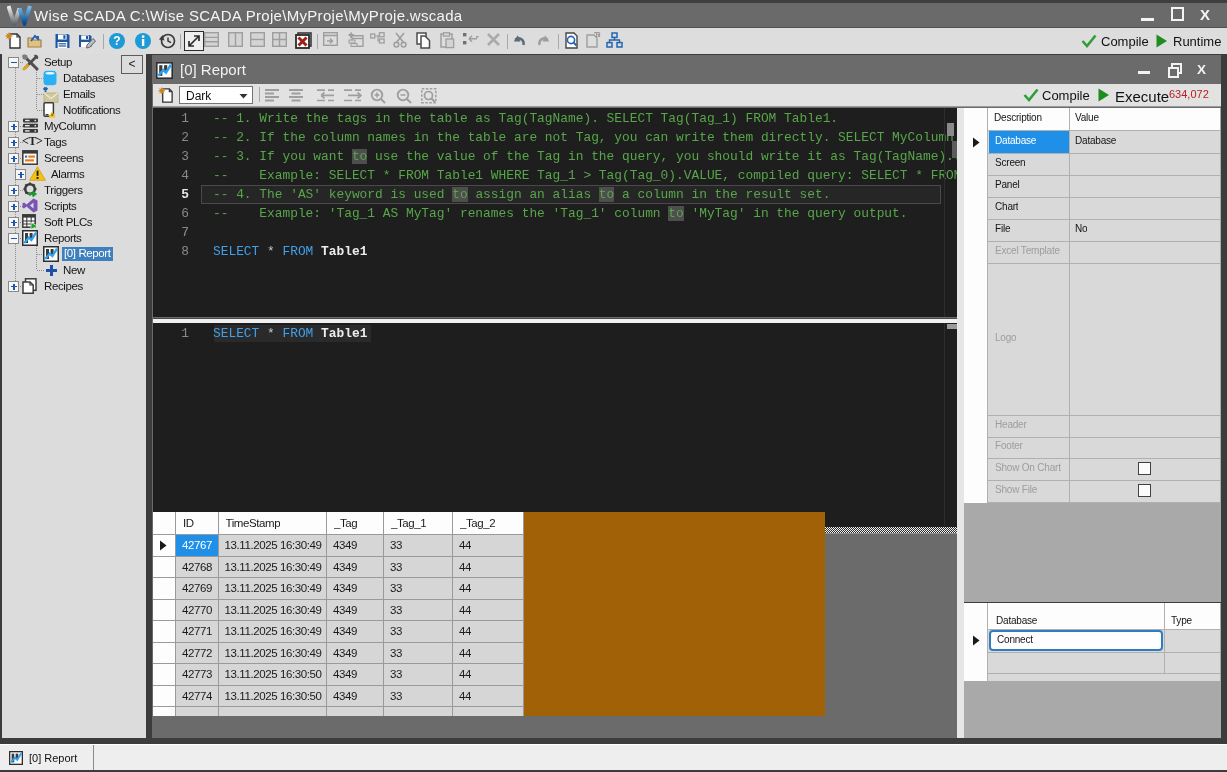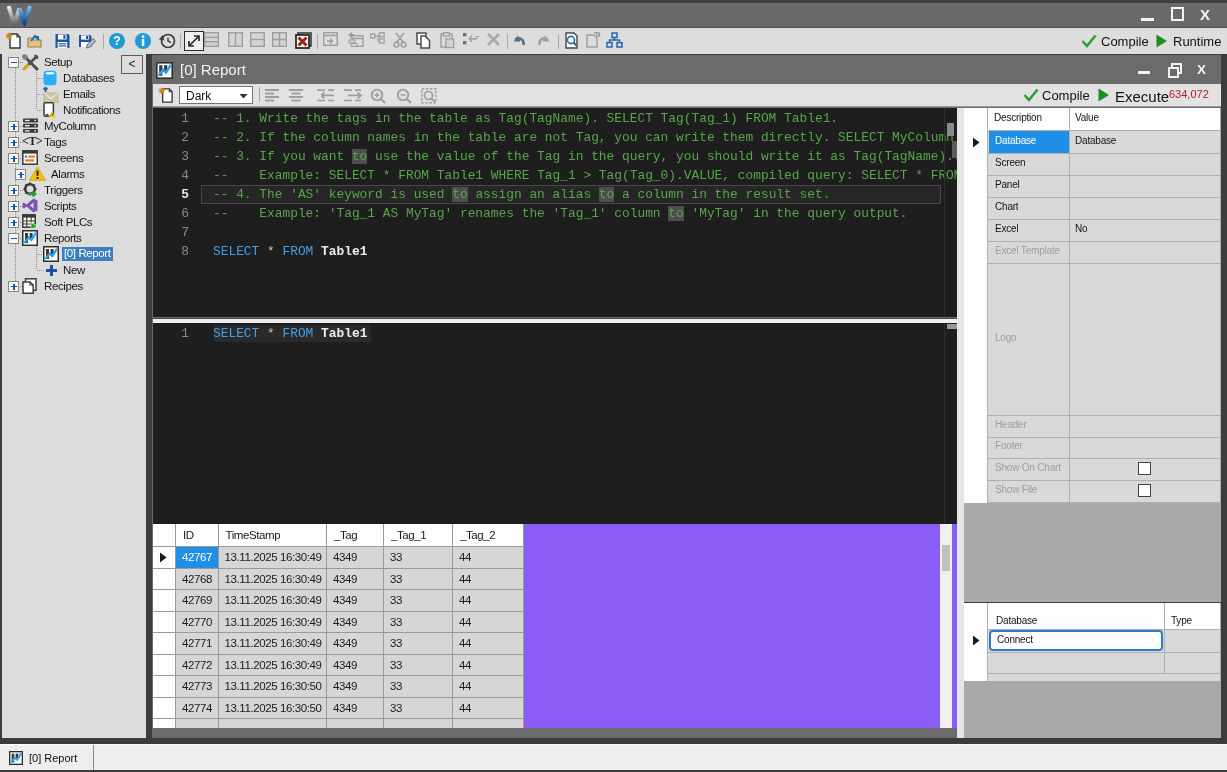--- a/index.html
+++ b/index.html
@@ -40,20 +40,21 @@
             <stop offset="1" stop-color="#5d6369"></stop>
           </linearGradient>
 <linearGradient id="lgb" x1="0" y1="0" x2="0" y2="1">
             <stop offset="0" stop-color="#7ac4f2"></stop>
             <stop offset="1" stop-color="#0b4a8c"></stop>
           </linearGradient>
         </defs>
 <path d="M1.5 1 L7.2 19.5 L12.5 3.5" fill="none" stroke="url(#lgs)" stroke-width="4"></path>
 <path d="M12.5 3.5 L17.5 18 L23 1" fill="none" stroke="url(#lgb)" stroke-width="4"></path>
 </svg>
+<span id="title-text">Wise SCADA C:\Wise SCADA Proje\MyProje\MyProje.wscada</span>
 <div style="position:absolute;left:1141px;top:15px;width:13px;height:3px;background:#f5f5f5"></div>
 <div style="position:absolute;left:1171px;top:4px;width:13px;height:14px;border:2.5px solid #f5f5f5"></div>
 <div style="position:absolute;left:1200px;top:3px;font-size:15px;font-weight:bold;color:#f5f5f5">X</div>
 </div>
     <div id="toolbar">
       <svg class="tbi" style="left:5px;top:4px" width="17" height="18" viewBox="0 0 17 18">
         <path d="M5 2 L12 2 L15 5 L15 16 L5 16 Z" fill="#fff" stroke="#333" stroke-width="1.4"></path>
         <path d="M12 2 L12 5 L15 5" fill="none" stroke="#333" stroke-width="1.2"></path>
         <circle cx="4" cy="4" r="2.6" fill="#e8a33d"></circle>
         <path d="M4 0.5 L4 7.5 M0.5 4 L7.5 4 M1.6 1.6 L6.4 6.4 M6.4 1.6 L1.6 6.4" stroke="#c87e1e" stroke-width="1"></path>
@@ -465,21 +466,21 @@
     </div>
     <div style="position:absolute;left:153px;top:318px;width:804px;height:5px;background:#f0f0f0;border-top:1px solid #4a4a4a"></div>
     <div class="editor" style="left:153px;top:323px;width:804px;height:204px">
       <div style="position:absolute;left:61px;top:2px;width:157px;height:17px;background:#2a2a2a"></div>
       <div class="cl" style="top:1px;left:0"><span class="ln" style="left:0">1</span><span class="code" style="position:absolute;left:60px"><span class="kw">SELECT</span> <span class="pl">*</span> <span class="kw">FROM</span> <span class="tb">Table1</span></span></div>
       <div style="position:absolute;left:791px;top:0px;width:1px;height:204px;background:#2e2e2e"></div>
       <div style="position:absolute;left:794px;top:1px;width:10px;height:5px;background:#9a9a9a"></div>
     </div>
     <div style="position:absolute;left:153px;top:527px;width:804px;height:6px;background-image:conic-gradient(#2e2e2e 25%,#f2f2f2 0 50%,#2e2e2e 0 75%,#f2f2f2 0);background-size:2px 2px"></div>
     <div style="position:absolute;left:153px;top:533px;width:804px;height:1px;background:#8e8e8e"></div>
-    <div style="position:absolute;left:153px;top:524px;width:804px;height:204px;background:#8b5cf6;overflow:hidden">
+    <div style="position:absolute;left:153px;top:512px;width:672px;height:204px;background:#a16207;overflow:hidden">
       <div style="position:absolute;left:0;top:0;width:371px;height:205px;background:#9a9a9a"></div>
       <div style="position:absolute;left:0px;top:0;width:22px;height:22px;background:#fdfdfd"></div>
       <div style="position:absolute;left:23px;top:0;width:41.5px;height:22px;background:#fdfdfd"></div>
       <div style="position:absolute;left:65.5px;top:0;width:107.5px;height:22px;background:#fdfdfd"></div>
       <div style="position:absolute;left:174px;top:0;width:56px;height:22px;background:#fdfdfd"></div>
       <div style="position:absolute;left:231px;top:0;width:68px;height:22px;background:#fdfdfd"></div>
       <div style="position:absolute;left:300px;top:0;width:70px;height:22px;background:#fdfdfd"></div>
       <div class="cell" style="left:30px;top:5px">ID</div>
       <div class="cell" style="left:72.5px;top:5px">TimeStamp</div>
       <div class="cell" style="left:181px;top:5px">_Tag</div>
@@ -601,21 +602,21 @@
       </svg>
       <div class="gcell" style="left:31px;top:26.75px;color:#fff">Database</div>
       <div class="gcell" style="left:111px;top:26.5px">Database</div>
       <div style="position:absolute;left:24px;top:45.0px;width:232px;height:1px;background:#b0b0b0"></div>
       <div class="gcell" style="left:31px;top:49.0px;color:#141414">Screen</div>
       <div style="position:absolute;left:24px;top:67.0px;width:232px;height:1px;background:#b0b0b0"></div>
       <div class="gcell" style="left:31px;top:71.0px;color:#141414">Panel</div>
       <div style="position:absolute;left:24px;top:89.0px;width:232px;height:1px;background:#b0b0b0"></div>
       <div class="gcell" style="left:31px;top:93.0px;color:#141414">Chart</div>
       <div style="position:absolute;left:24px;top:111.0px;width:232px;height:1px;background:#b0b0b0"></div>
-      <div class="gcell" style="left:31px;top:115.0px;color:#141414">Excel</div>
+      <div class="gcell" style="left:31px;top:115.0px;color:#141414">File</div>
       <div class="gcell" style="left:111px;top:115.0px">No</div>
       <div style="position:absolute;left:24px;top:133.0px;width:232px;height:1px;background:#b0b0b0"></div>
       <div class="gcell" style="left:31px;top:137.0px;color:#9d9d9d">Excel Template</div>
       <div style="position:absolute;left:24px;top:155.0px;width:232px;height:1px;background:#b0b0b0"></div>
       <div class="gcell" style="left:31px;top:224.0px;color:#9d9d9d">Logo</div>
       <div style="position:absolute;left:24px;top:307.0px;width:232px;height:1px;background:#b0b0b0"></div>
       <div class="gcell" style="left:31px;top:310.75px;color:#9d9d9d">Header</div>
       <div style="position:absolute;left:24px;top:328.5px;width:232px;height:1px;background:#b0b0b0"></div>
       <div class="gcell" style="left:31px;top:332.25px;color:#9d9d9d">Footer</div>
       <div style="position:absolute;left:24px;top:350.0px;width:232px;height:1px;background:#b0b0b0"></div>

